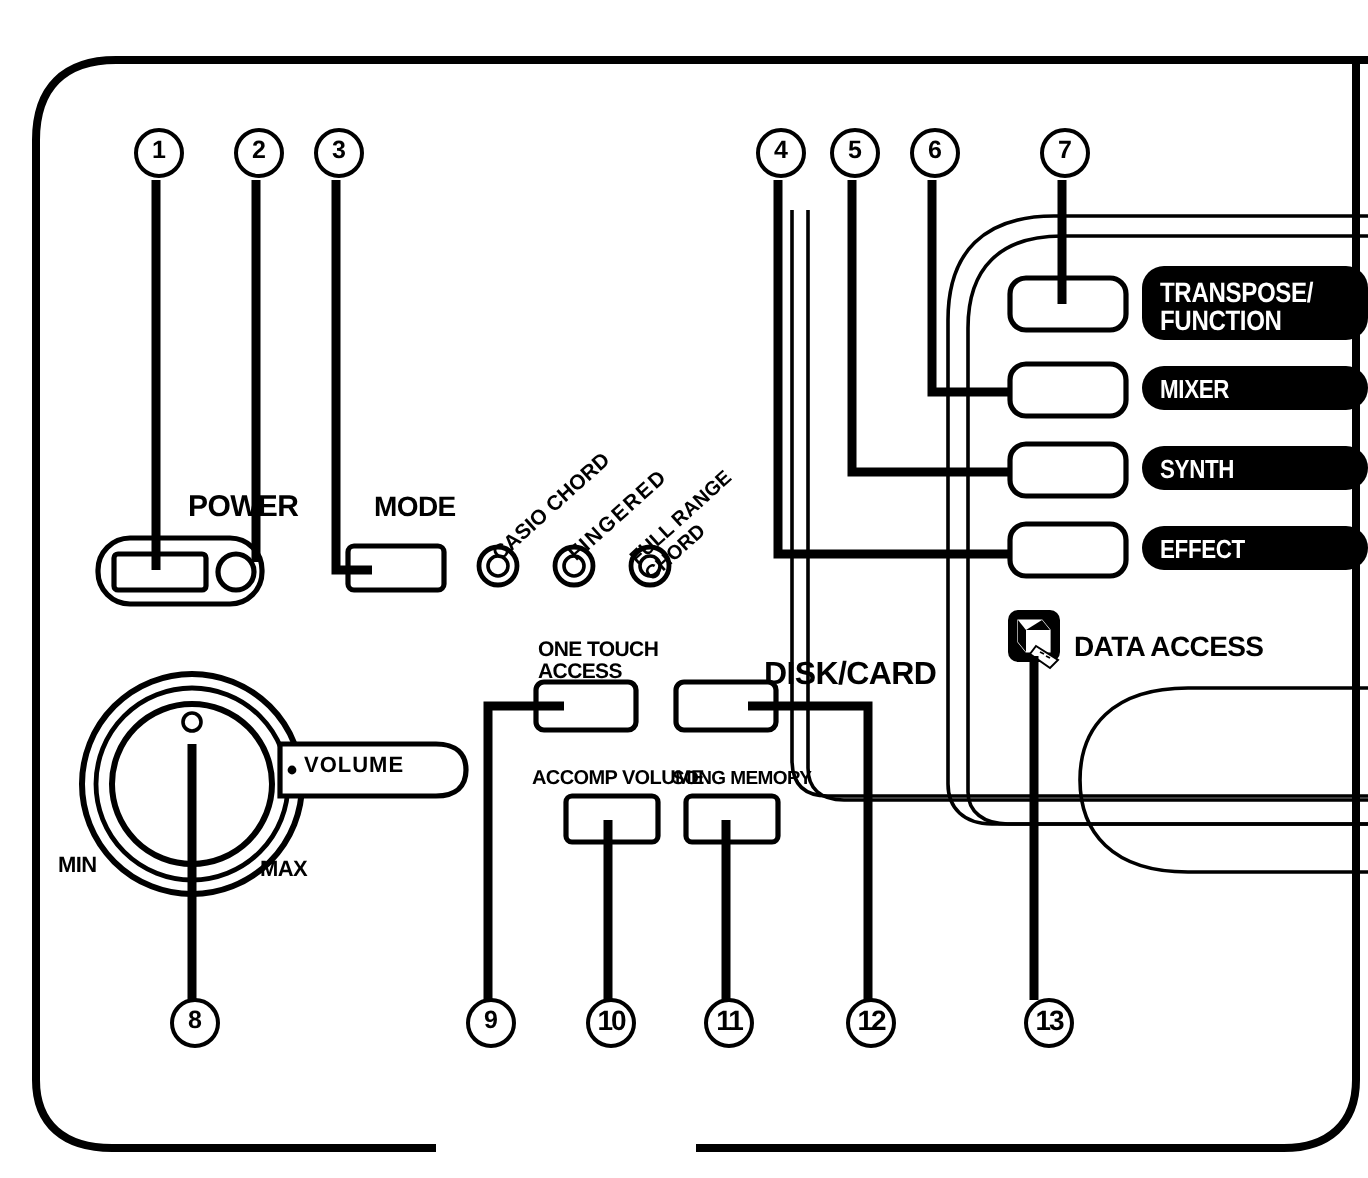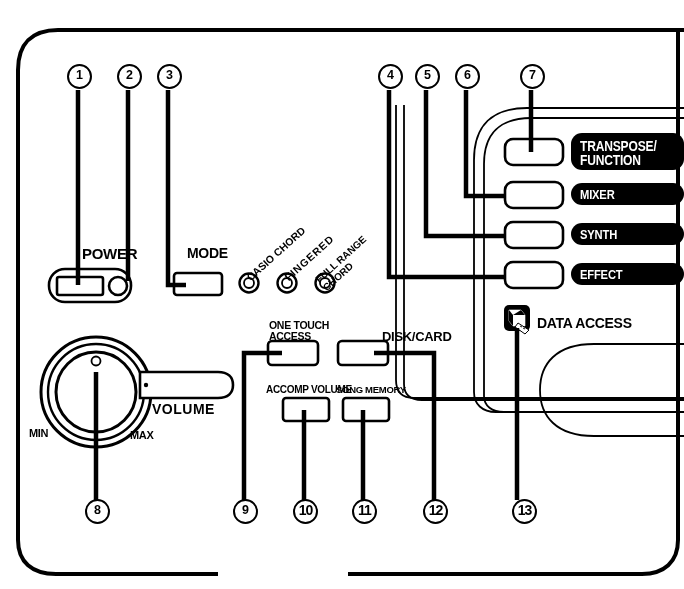--- a/index.html
+++ b/index.html
@@ -129,40 +129,40 @@
       <path d="M 517 328 L 517 500"></path>
     </g>
 
     <g stroke="#000" fill="none" stroke-width="1.8">
       <path d="M 396 105 L 396 380 C 396 392 402 398 414 398 L 684 398"></path>
       <path d="M 404 105 L 404 384 C 404 394 410 400 422 400 L 684 400"></path>
     </g>
 
   </svg>
 
-  <div class="lbl" style="left:82px;top:246px;font-size:15px;">POWER</div>
+  <div class="lbl" style="left:82px;top:246px;font-size:15px;padding-left:12px;">POWER</div>
 
   <div class="lbl" style="left:187px;top:246px;font-size:14px;">MODE</div>
 
   <div class="rot" style="left:252px;top:272px;font-size:10.5px;transform:rotate(-42deg);">CASIO CHORD</div>
   <div class="rot" style="left:290px;top:272px;font-size:10.5px;transform:rotate(-42deg);letter-spacing:1px;">FINGERED</div>
   <div class="rot" style="left:328px;top:272px;font-size:10px;transform:rotate(-42deg);">
     <span>FULL RANGE</span><br>
     <span>CHORD</span>
   </div>
 
-  <div class="lbl" style="left:152px;top:378px;font-size:14px;letter-spacing:0.5px;margin-top:24px;">VOLUME</div>
+  <div class="lbl" style="left:152px;top:378px;font-size:11px;letter-spacing:0.5px;">VOLUME</div>
   <div class="lbl" style="left:29px;top:428px;font-size:11px;">MIN</div>
   <div class="lbl" style="left:130px;top:430px;font-size:11px;">MAX</div>
 
   <div class="lbl" style="left:269px;top:320px;font-size:10.5px;text-align:left;width:48px;">
     <span>ONE TOUCH</span><br>
     <span>ACCESS</span>
   </div>
-  <div class="lbl" style="left:338px;top:330px;font-size:13px;padding-left:44px;">DISK/CARD</div>
+  <div class="lbl" style="left:338px;top:330px;font-size:16px;padding-left:44px;">DISK/CARD</div>
   <div class="lbl" style="left:266px;top:385px;font-size:10px;">ACCOMP VOLUME</div>
   <div class="lbl" style="left:336px;top:385px;font-size:9.5px;">SONG MEMORY</div>
   <div class="lbl" style="left:537px;top:316px;font-size:14px;">DATA ACCESS</div>
 
   <div class="pill-lbl" style="left:580px;top:139px;font-size:14px;">
     <span>TRANSPOSE/</span><br>
     <span>FUNCTION</span>
   </div>
   <div class="pill-lbl" style="left:580px;top:188px;font-size:13px;">MIXER</div>
   <div class="pill-lbl" style="left:580px;top:228px;font-size:13px;">SYNTH</div>

